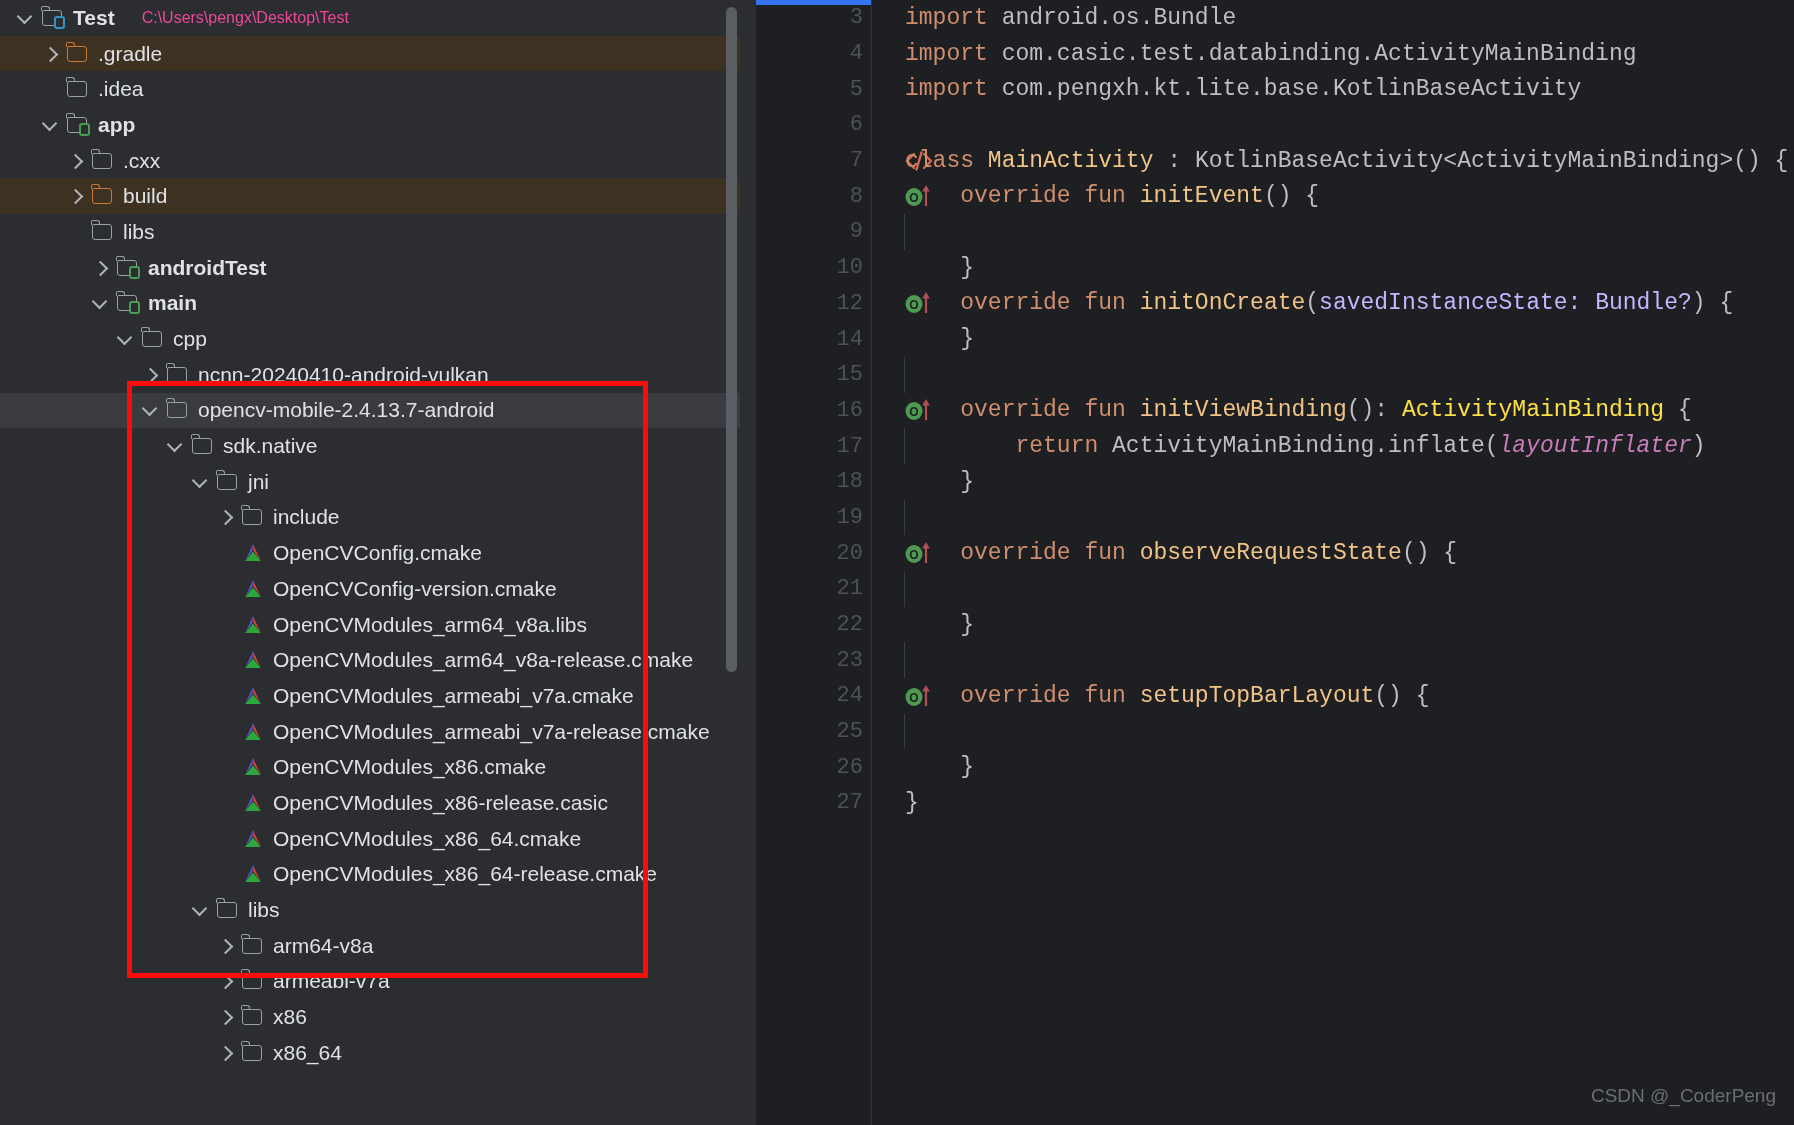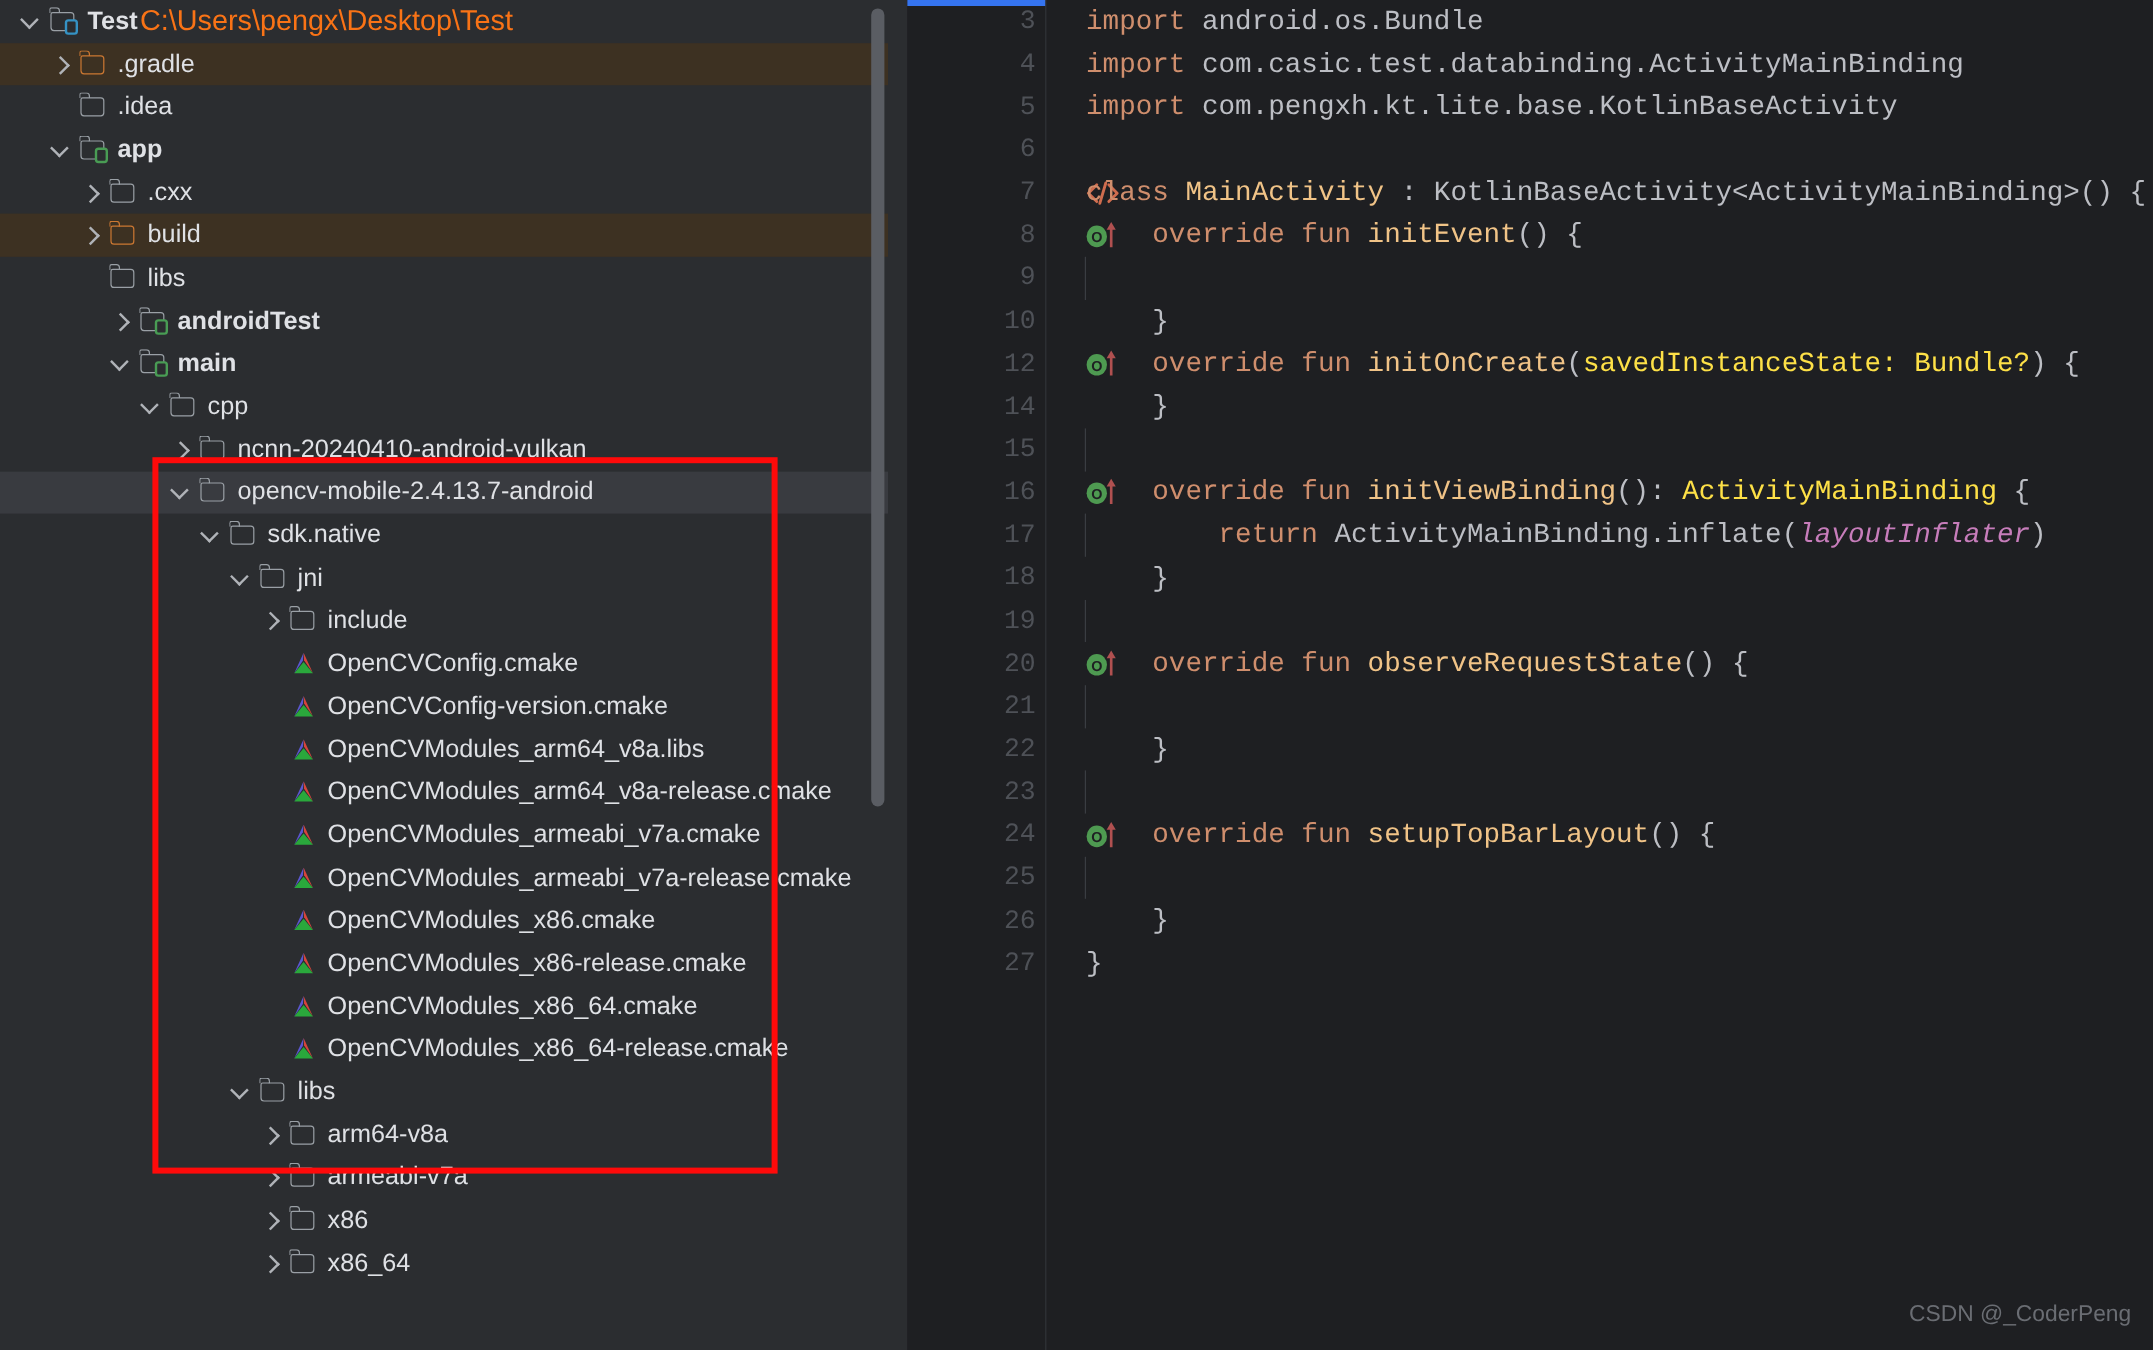--- a/index.html
+++ b/index.html
@@ -98,23 +98,23 @@
   
   .cmake {
     position: absolute;
     left: 4px; top: 4px;
     width: 20px; height: 18px;
   }
 
   .label { margin-left: 2px; }
   .label.bold { font-weight: bold; }
   .path-label {
-    color: #f97316;
-    font-size: 24px;
-    margin-left: 2px;
+    color: #ec4899;
+    font-size: 16px;
+    margin-left: 27px;
   }
 
   
   #red-box {
     position: absolute;
     left: 127px; top: 381px;
     width: 521px; height: 597px;
     border: 5px solid #ff0a0a;
     box-sizing: border-box;
     pointer-events: none;
@@ -215,21 +215,21 @@
     left: 150px; top: 5px;
     width: 2px; height: 27px;
     background: #cfd2d6;
   }
 
   
   .kw   { color: #cf8e6d; }          
   .fn   { color: #f0c387; }          
   .id   { color: #bcbec4; }          
   .type { color: #fde047; }
-  .param{ color: #fde047; }
+  .param{ color: #c4b5fd; }
   .prop { color: #c77dbb; font-style: italic; }  
   .punc { color: #bcbec4; }
 
   
   #watermark {
     position: absolute;
     right: 18px; bottom: 18px;
     color: #6a6d73;
     font-size: 19px;
     font-family: "Liberation Sans", sans-serif;
@@ -456,21 +456,21 @@
         <div class="tree-row">
           <span style="display: inline-block; flex: 0 0 213px; height: 1px;"></span>
           <span class="arrow none"></span>
           <span class="ico">
             <svg class="cmake" viewBox="0 0 20 18" xmlns="http://www.w3.org/2000/svg">
               <polygon points="10,0 2.2,17 9.4,6.6" fill="#5b57d1"></polygon>
               <polygon points="10,0 17.8,17 10.4,6.3" fill="#d6453c"></polygon>
               <polygon points="2.2,17 17.8,17 10,7.6" fill="#2aa83c"></polygon>
             </svg>
           </span>
-          <span class="label">OpenCVModules_x86-release.cmake</span>
+          <span class="label">OpenCVModules_x86-release.casic</span>
         </div>
         <div class="tree-row">
           <span style="display: inline-block; flex: 0 0 213px; height: 1px;"></span>
           <span class="arrow none"></span>
           <span class="ico">
             <svg class="cmake" viewBox="0 0 20 18" xmlns="http://www.w3.org/2000/svg">
               <polygon points="10,0 2.2,17 9.4,6.6" fill="#5b57d1"></polygon>
               <polygon points="10,0 17.8,17 10.4,6.3" fill="#d6453c"></polygon>
               <polygon points="2.2,17 17.8,17 10,7.6" fill="#2aa83c"></polygon>
             </svg>

